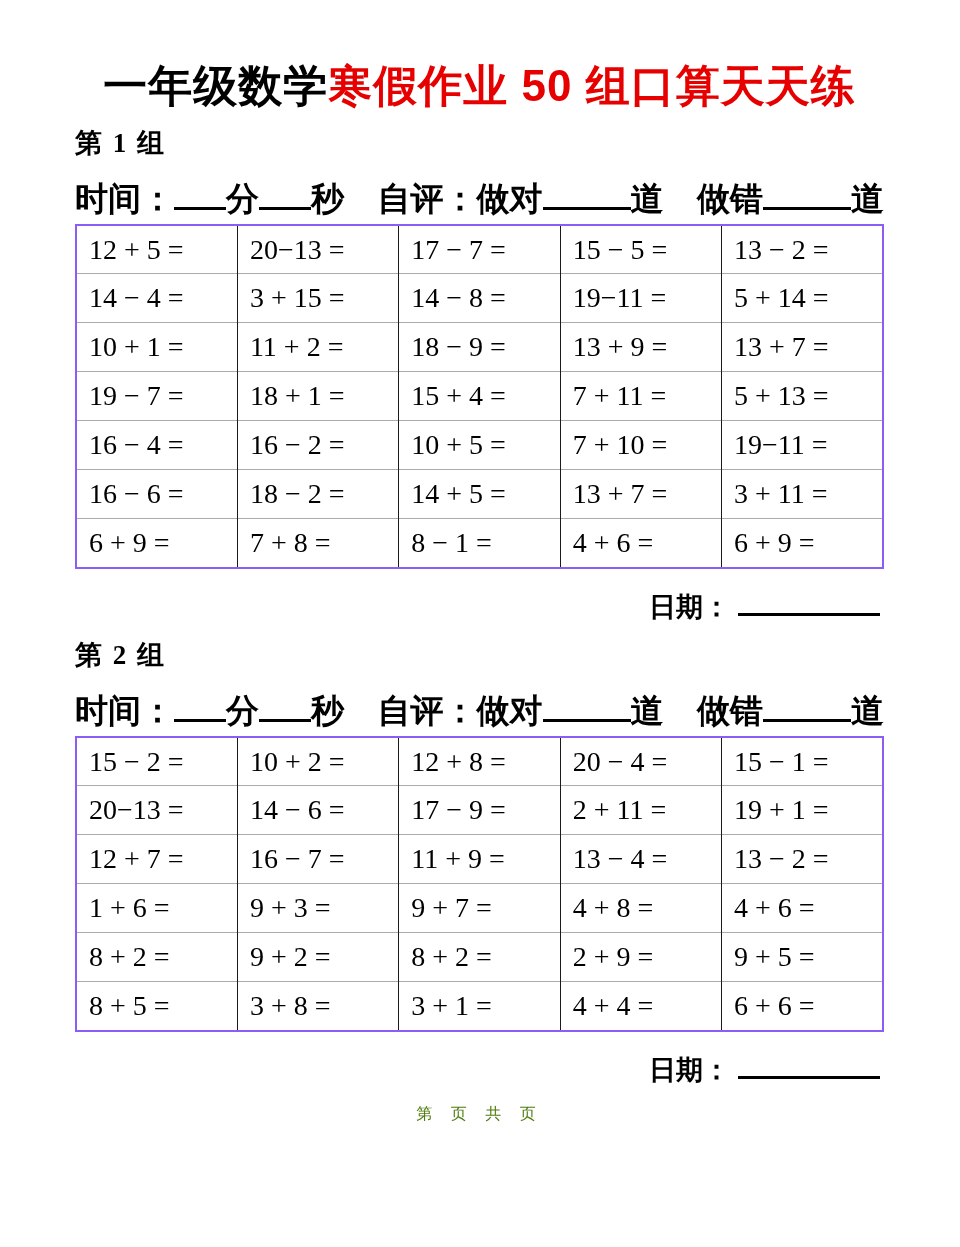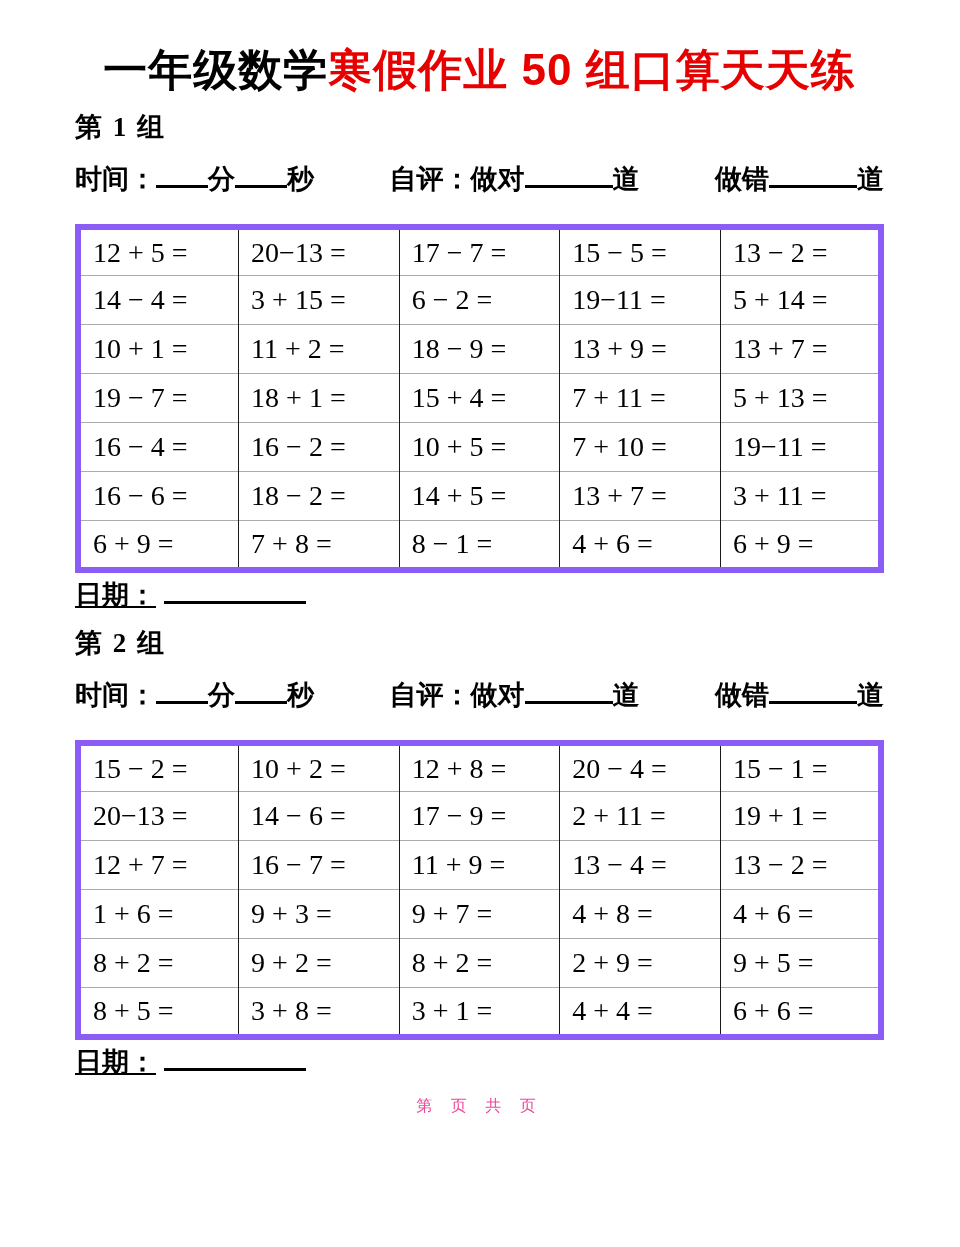--- a/index.html
+++ b/index.html
@@ -8,21 +8,21 @@
     width: 960px;
     height: 1247px;
     overflow: hidden;
     font-family: "Liberation Sans", sans-serif;
     color: #000;
     position: relative;
   }
   .page {
     width: 100%;
     height: 100%;
-    padding: 44px 76px 0 75px;
+    padding: 60px 76px 0 75px;
   }
   .main-title {
     text-align: center;
     font-size: 44px;
     font-weight: 800;
     letter-spacing: 1px;
     line-height: 1.2;
     white-space: nowrap;
   }
   .main-title .title-red { color: #e60000; }
@@ -32,67 +32,66 @@
     font-size: 27px;
     font-weight: 700;
     margin-top: 12px;
     letter-spacing: 2px;
   }
   .info-line {
     display: flex;
     justify-content: space-between;
     align-items: baseline;
     margin-top: 16px;
-    font-size: 27px;
+    font-size: 33px;
     font-weight: 700;
     white-space: nowrap;
   }
   .blank {
     display: inline-block;
     border-bottom: 3px solid #000;
     height: 0.95em;
     vertical-align: baseline;
   }
   .blank-sm { width: 52px; }
   .blank-md { width: 88px; }
   .blank-date { width: 142px; }
   table.problems {
     width: 100%;
-    margin-top: 27px;
+    margin-top: 2px;
     border-collapse: collapse;
     table-layout: fixed;
-    border: 6px solid #8b5cf6;
+    border: 2px solid #8b5cf6;
   }
   table.problems td {
     height: 49px;
     padding-left: 12px;
     font-family: "Liberation Serif", serif;
     font-size: 28px;
     font-weight: 500;
     white-space: nowrap;
     vertical-align: middle;
   }
   table.problems td + td { border-left: 1.5px solid #1a1a1a; }
   table.problems tr + tr td { border-top: 1px solid #ababab; }
   .date-line {
-    margin-top: 4px;
-    text-align: left;
+    margin-top: 20px;
+    text-align: right;
     font-size: 27px;
     font-weight: 700;
     padding-right: 4px;
-    text-decoration: underline;
   }
   .date-line .blank { margin-left: 8px; }
   .page-footer {
     margin-top: 16px;
     text-align: center;
     font-size: 16px;
     letter-spacing: 7px;
     font-weight: 400;
-    color: #ec4899;
+    color: #4d7c0f;
   }
 </style>
 </head>
 <body>
 
 <div class="page">
 
   <h1 class="main-title"><span>一年级数学</span><span class="title-red" style="color: rgb(230, 0, 0);">寒假作业 50 组口算天天练</span></h1>
 
   <section class="group">
@@ -115,21 +114,21 @@
           <tr>
             <td>12 + 5 =</td>
             <td>20−13 =</td>
             <td>17 − 7 =</td>
             <td>15 − 5 =</td>
             <td>13 − 2 =</td>
           </tr>
           <tr>
             <td>14 − 4 =</td>
             <td>3 + 15 =</td>
-            <td>6 − 2 =</td>
+            <td>14 − 8 =</td>
             <td>19−11 =</td>
             <td>5 + 14 =</td>
           </tr>
           <tr>
             <td>10 + 1 =</td>
             <td>11 + 2 =</td>
             <td>18 − 9 =</td>
             <td>13 + 9 =</td>
             <td>13 + 7 =</td>
           </tr>

